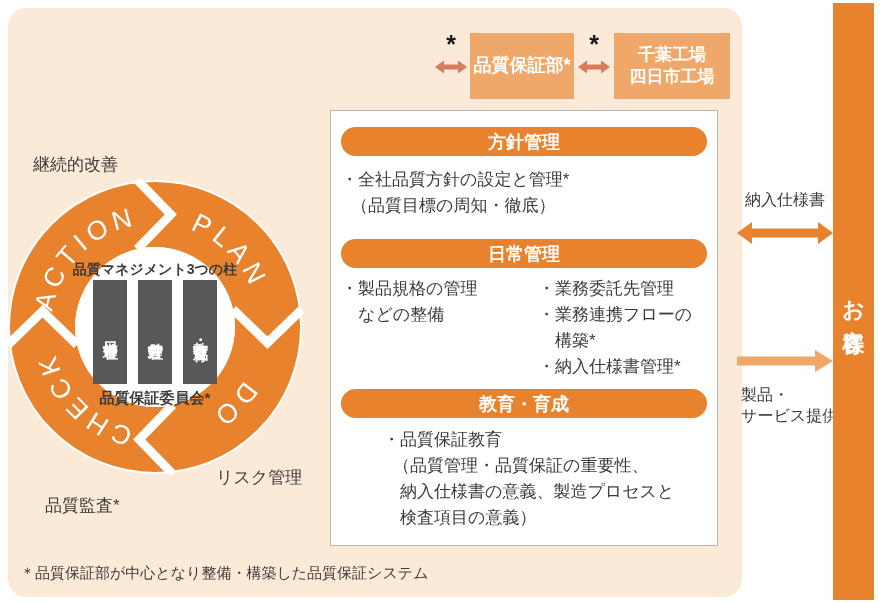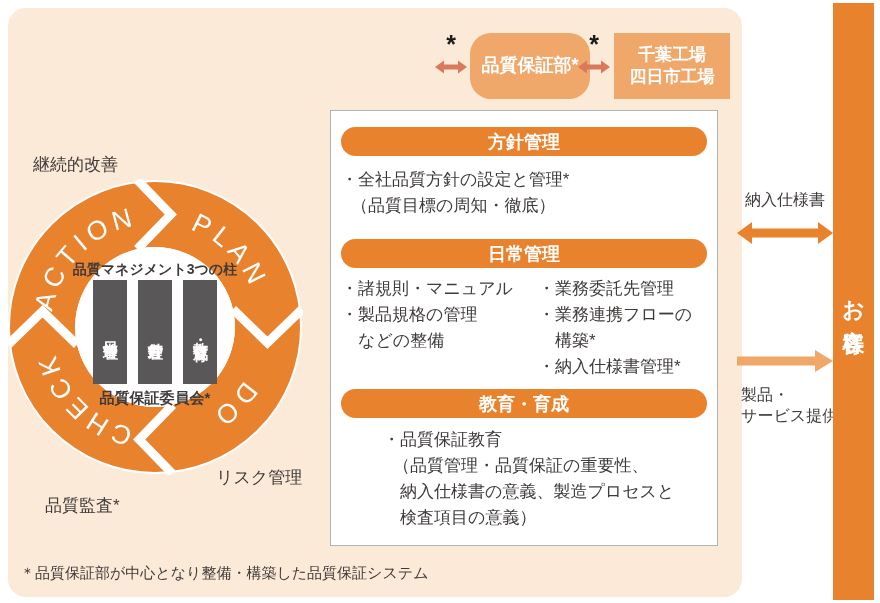--- a/index.html
+++ b/index.html
@@ -18,21 +18,21 @@
   .pdca-caption{position:absolute;top:210px;left:0;width:100%;text-align:center;font-size:15px;font-weight:bold;color:#3e3a39;}
   .lbl{position:absolute;font-size:17px;color:#3e3a39;}
   .lbl-continuous{left:33px;top:153px;}
   .lbl-audit{left:45px;top:494px;}
   .lbl-risk{left:216px;top:466px;}
 
   
   .org-box{position:absolute;top:33px;height:66px;background:#f0a76a;color:#fff;font-weight:bold;
            display:flex;flex-direction:column;align-items:center;justify-content:center;font-size:18px;line-height:1.3;}
   .org-box1{left:328px;width:104px;}
-  .org-box2{left:470px;width:120px;border-radius:21px;}
+  .org-box2{left:470px;width:104px;}
   .org-box3{left:614px;width:116px;font-size:17px;}
   .chain-arrow{position:absolute;top:59px;width:32px;height:16px;}
   .chain-ast{position:absolute;top:30px;width:32px;text-align:center;font-size:25px;font-weight:bold;color:#1a1a1a;}
 
   
   .content{position:absolute;left:330px;top:110px;width:388px;height:436px;background:#fff;
            border:1px solid #b3b3b3;box-sizing:border-box;}
   .pill{position:absolute;left:10px;width:366px;height:29px;background:#e8822d;border-radius:14.5px;
         color:#fff;font-weight:bold;font-size:18px;display:flex;align-items:center;justify-content:center;}
   .pill-0{top:16px;} .pill-1{top:128px;} .pill-2{top:278px;}
@@ -114,21 +114,20 @@
 
   <div class="content">
     <div class="pill pill-0">方針管理</div>
     <div class="bullets s0">
       <div class="line">・全社品質方針の設定と管理*</div>
       <div class="line indp">（品質目標の周知・徹底）</div>
     </div>
 
     <div class="pill pill-1">日常管理</div>
     <div class="bullets s1l">
-      <div class="line">・諸規則・マニュアル</div>
       <div class="line">・製品規格の管理</div>
       <div class="line ind1">などの整備</div>
     </div>
     <div class="bullets s1r">
       <div class="line">・業務委託先管理</div>
       <div class="line">・業務連携フローの</div>
       <div class="line ind1">構築*</div>
       <div class="line">・納入仕様書管理*</div>
     </div>
 

